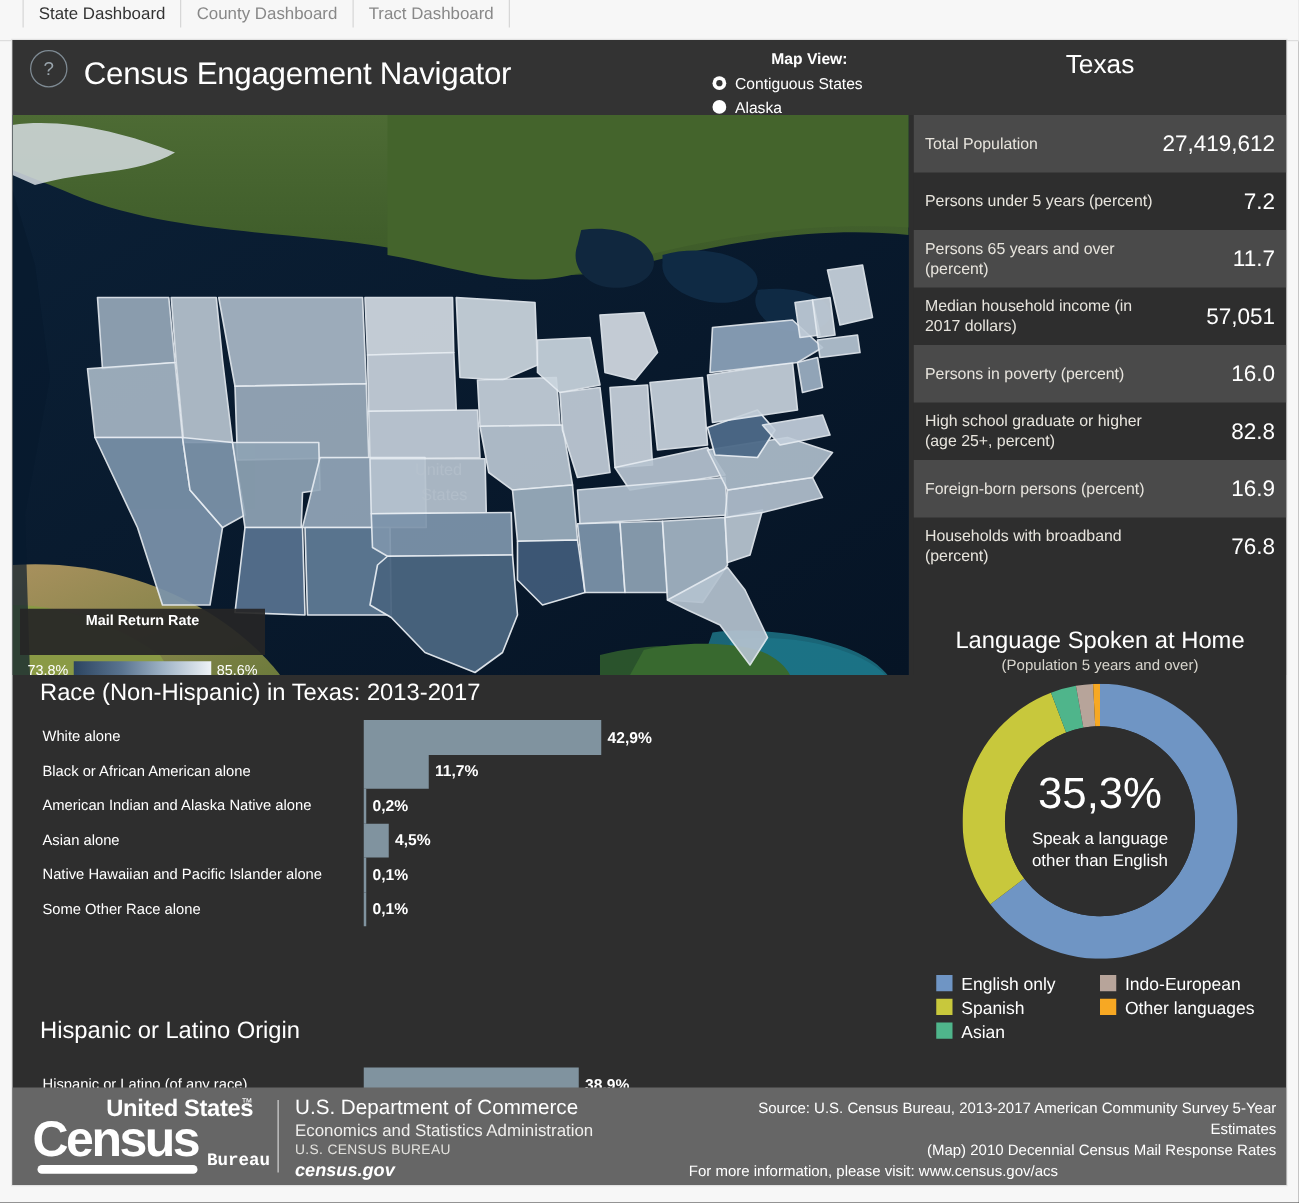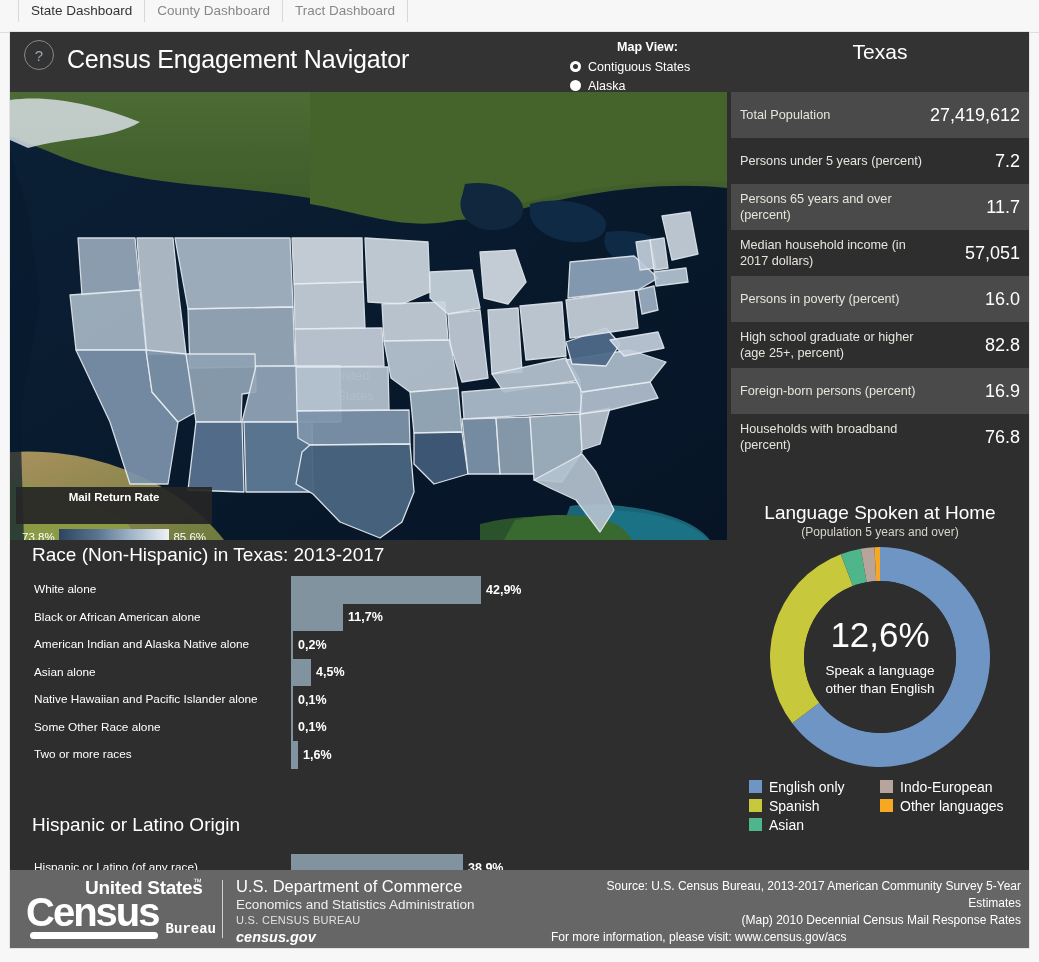--- a/index.html
+++ b/index.html
@@ -352,21 +352,21 @@
       <svg width="220" height="220" viewBox="0 0 220 220">
         <g id="donutslices">
             <path d="M110 0 A110 110 0 1 1 22.242611650757183 176.3222495857927 L49.367622595068596 155.82264516836585 A76 76 0 1 0 110 34 Z" fill="#6f95c4"></path>
             <path d="M22.242611650757183 176.3222495857927 A110 110 0 0 1 70.79469334154246 7.22381632977266 L82.91269721779297 38.99100037329748 A76 76 0 0 0 49.367622595068596 155.82264516836585 Z" fill="#c8c83c"></path>
             <path d="M70.79469334154246 7.22381632977266 A110 110 0 0 1 90.74746351271965 1.697923201787404 L96.69824751787903 35.173110575780385 A76 76 0 0 0 82.91269721779297 38.99100037329748 Z" fill="#4fb58b"></path>
             <path d="M90.74746351271965 1.697923201787404 A110 110 0 0 1 104.47312500022538 0.1389347733380788 L106.18143181833753 34.095991297942675 A76 76 0 0 0 96.69824751787903 35.173110575780385 Z" fill="#b7a49a"></path>
             <path d="M104.47312500022538 0.1389347733380788 A110 110 0 0 1 110.00000000000007 0 L110.00000000000006 34 A76 76 0 0 0 106.18143181833753 34.095991297942675 Z" fill="#f7a823"></path>
           </g>
       </svg>
       <div id="donuthole">
-        <div id="donutbig">12,6%</div>
+        <div id="donutbig">35,3%</div>
         <div id="donutsub">
           <div>Speak a language</div>
           <div>other than English</div>
         </div>
       </div>
     </div>
     <div id="legend">
       <div class="lgitem">
         <span class="lgsw" style="background:#6f95c4"></span>
         <span class="lgtx">English only</span>
@@ -426,27 +426,20 @@
           <div class="rbarwrap">
             <div class="rbar" style="width: 2px; background: rgb(128, 147, 159);"></div>
             <div class="rval">0,1%</div>
           </div>
         </div>
         <div class="rrow">
           <div class="rlabel">Some Other Race alone</div>
           <div class="rbarwrap">
             <div class="rbar" style="width: 2px; background: rgb(128, 147, 159);"></div>
             <div class="rval">0,1%</div>
-          </div>
-        </div>
-        <div class="rrow">
-          <div class="rlabel">Two or more races</div>
-          <div class="rbarwrap">
-            <div class="rbar" style="width: 7px; background: rgb(128, 147, 159);"></div>
-            <div class="rval">1,6%</div>
           </div>
         </div>
       </div>
   </div>
 
   <div id="hisp">
     <div id="hisptitle">Hispanic or Latino Origin</div>
     <div id="hisprow">
         <div class="rrow">
           <div class="rlabel">Hispanic or Latino (of any race)</div>

